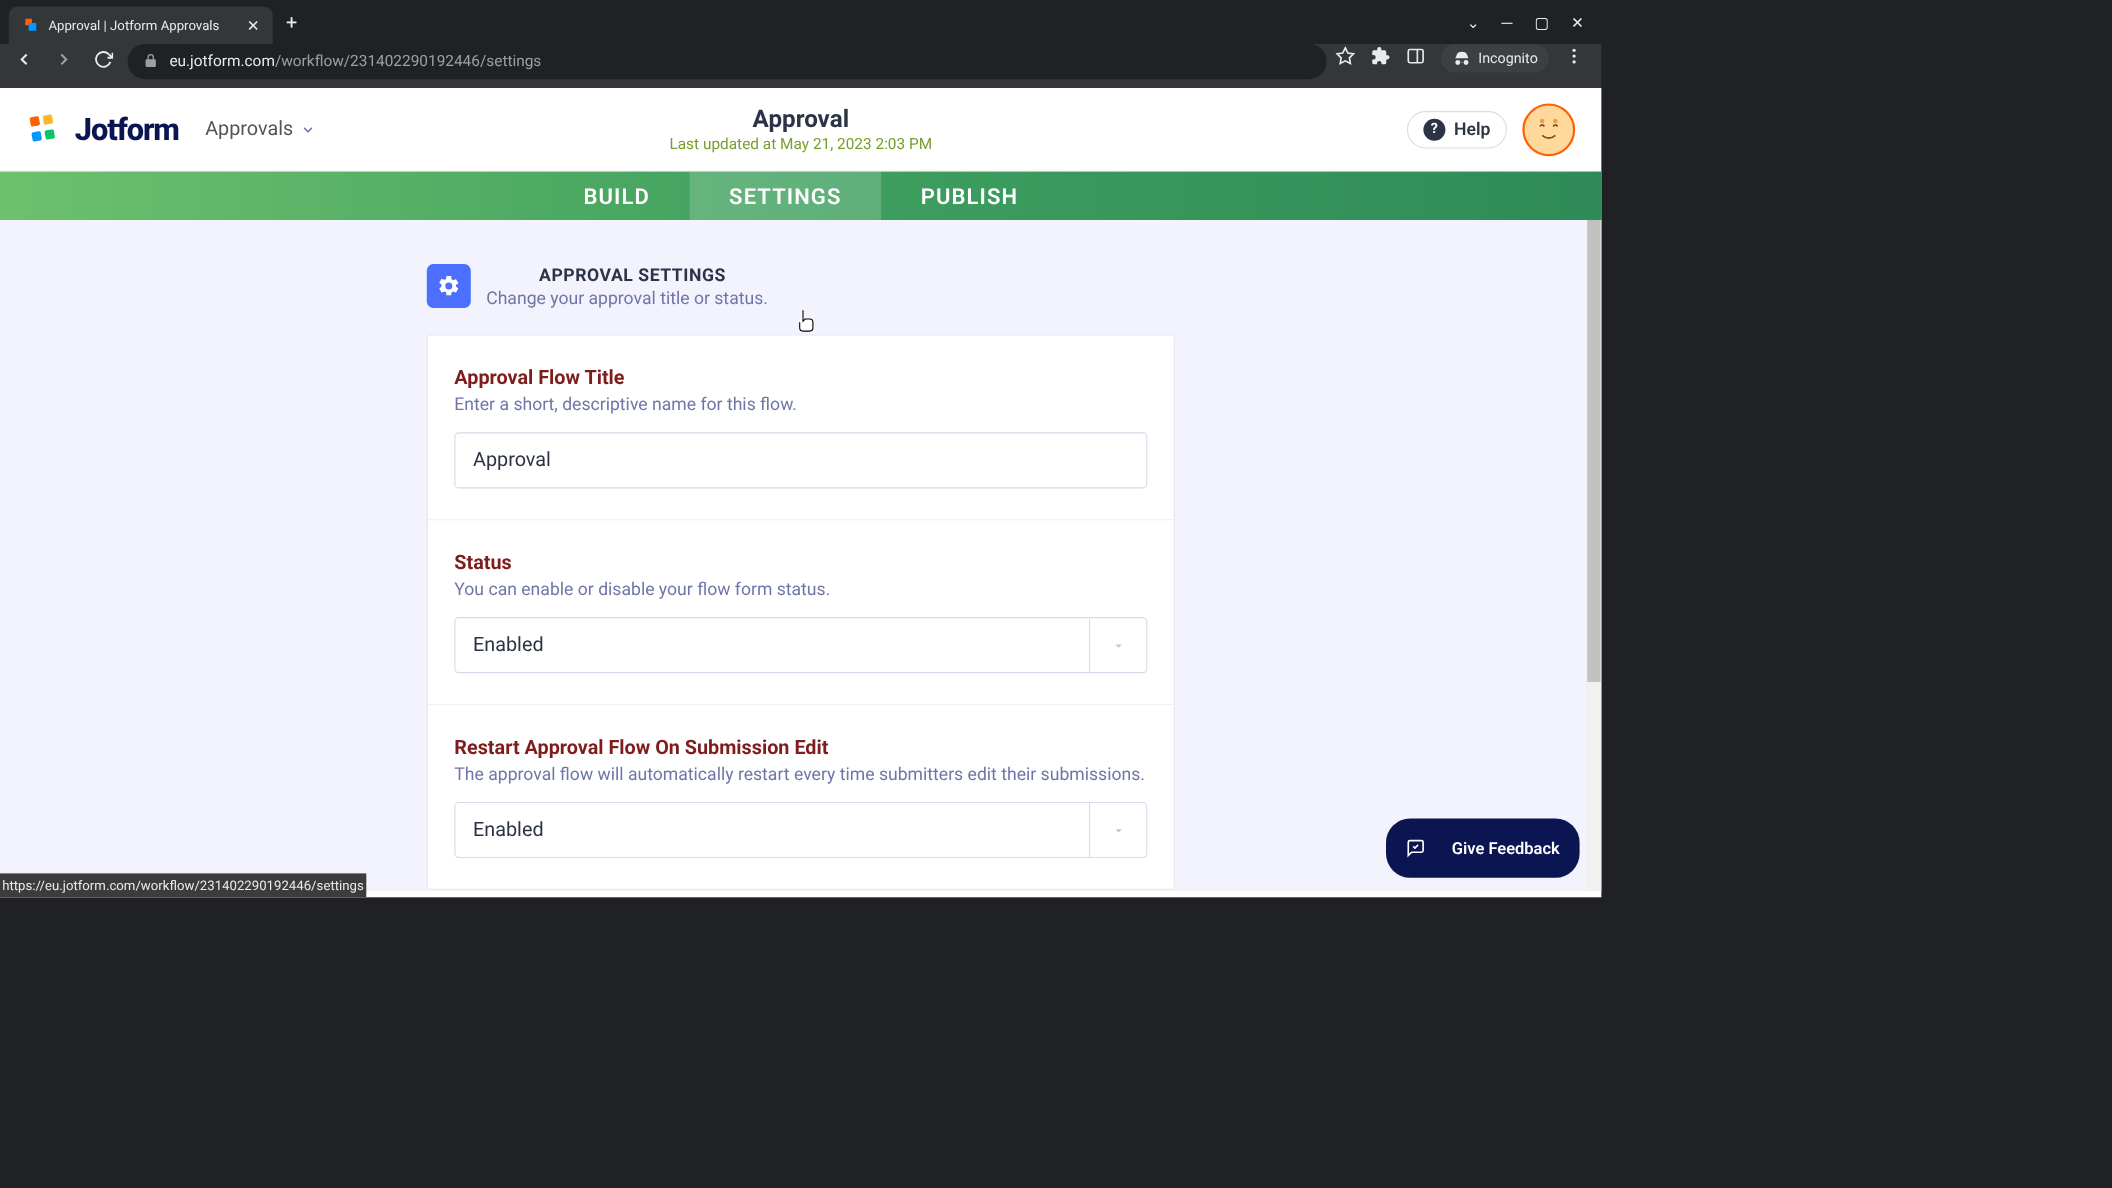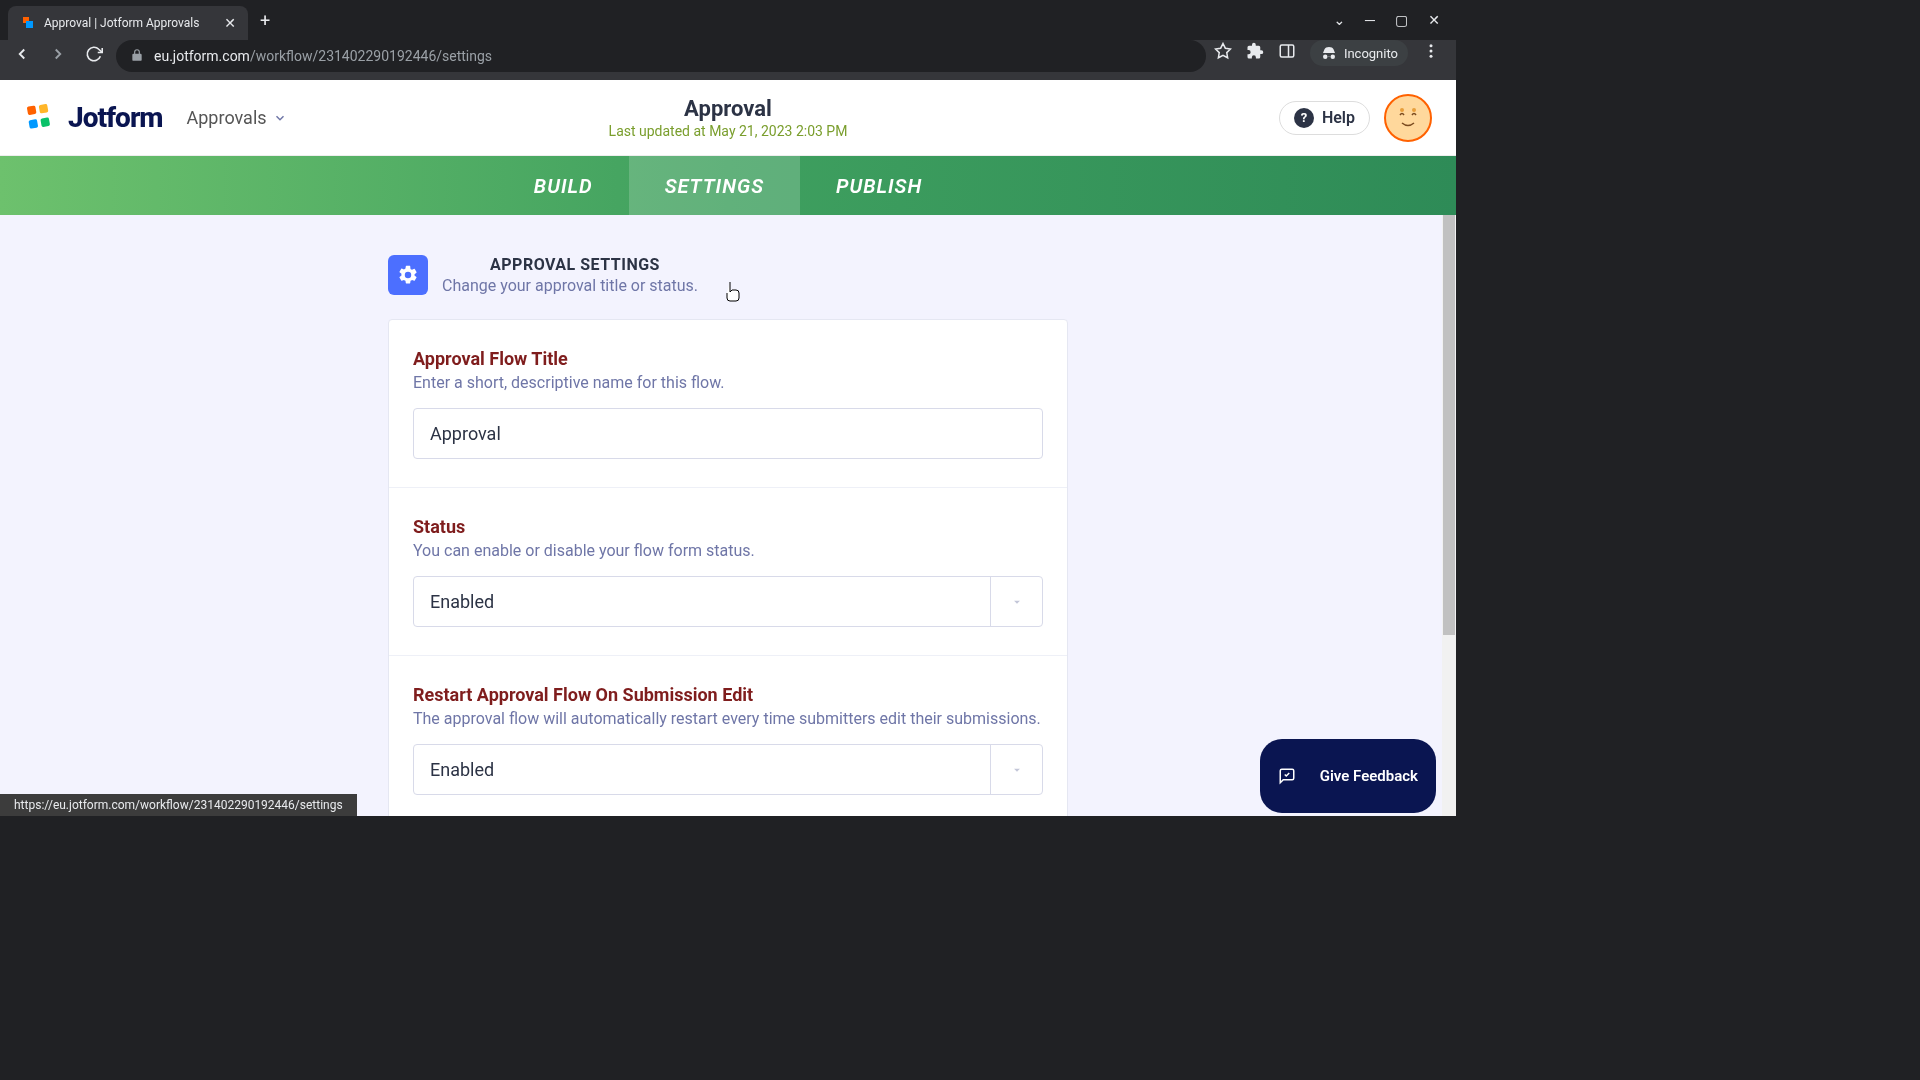--- a/index.html
+++ b/index.html
@@ -34,44 +34,44 @@
 .logo-text { font-size: 28px; font-weight: 800; color: #0a1551; letter-spacing: -1px; }
 .approvals-dd { margin-left: 24px; display: flex; align-items: center; gap: 6px; color: #555; font-size: 18px; cursor: pointer; }
 .header-center { position: absolute; left: 50%; transform: translateX(-50%); text-align: center; }
 .page-title { font-size: 22px; font-weight: 700; color: #2c3345; }
 .last-updated { font-size: 14px; color: #7a9e2d; margin-top: 2px; }
 .header-right { margin-left: auto; display: flex; align-items: center; gap: 14px; }
 .help-btn { display: flex; align-items: center; gap: 8px; background: #fff; border: 1px solid #ddd; border-radius: 20px; padding: 6px 14px; cursor: pointer; font-size: 16px; font-weight: 600; color: #2c3345; }
 .help-icon { width: 20px; height: 20px; background: #2c3345; border-radius: 50%; color: #fff; display: flex; align-items: center; justify-content: center; font-size: 13px; font-weight: 700; }
 .avatar { width: 48px; height: 48px; border-radius: 50%; border: 2px solid #ff6100; background: #ffd89c; display: flex; align-items: center; justify-content: center; font-size: 24px; cursor: pointer; }
 
-.main-tabs { height: 59px; background: linear-gradient(90deg, #6dc16d 0%, #3fa05f 50%, #2e8b57 100%); display: flex; justify-content: center; font-style: italic; }
+.main-tabs { height: 44px; background: linear-gradient(90deg, #6dc16d 0%, #3fa05f 50%, #2e8b57 100%); display: flex; justify-content: center; }
 .main-tab { padding: 0 36px; display: flex; align-items: center; color: #fff; font-size: 20px; font-weight: 600; letter-spacing: 1px; cursor: pointer; }
 .main-tab.active { background: rgba(255,255,255,0.18); }
 
 .content-area { background: #f3f3fe; height: 610px; overflow-y: auto; padding-top: 40px; position: relative; }
 .content-inner { width: 680px; margin: 0 auto; }
 
 .section-header { display: flex; gap: 14px; align-items: flex-start; margin-bottom: 24px; }
 .section-icon { width: 40px; height: 40px; background: #4c6fff; border-radius: 6px; display: flex; align-items: center; justify-content: center; }
 .section-title { font-size: 16px; font-weight: 700; color: #2c3345; letter-spacing: 0.5px; margin-left: 48px; }
 .section-sub { font-size: 16px; color: #6f76a7; margin-top: 2px; }
 
 .settings-card { background: #fff; border-radius: 4px; border: 1px solid #e5e7f2; }
 .setting-block { padding: 28px 24px; border-bottom: 1px solid #eef0f7; }
 .setting-label { font-size: 18px; font-weight: 700; color: #7f1d1d; }
 .setting-desc { font-size: 16px; color: #6f76a7; margin-top: 4px; margin-bottom: 16px; }
 .text-input { width: 100%; border: 1px solid #d8dae9; border-radius: 4px; padding: 14px 16px; font-size: 18px; color: #2c3345; }
 .select-wrap { display: flex; border: 1px solid #d8dae9; border-radius: 4px; overflow: hidden; }
 .select-value { flex: 1; padding: 14px 16px; font-size: 18px; color: #2c3345; }
 .select-arrow { width: 52px; border-left: 1px solid #d8dae9; display: flex; align-items: center; justify-content: center; color: #c3c6d8; }
 
-.feedback-btn { position: absolute; bottom: 12px; right: 20px; background: #0a1551; color: #fff; border-radius: 22px; padding: 28px 18px; display: flex; align-items: center; gap: 24px; font-size: 15px; font-weight: 600; cursor: pointer; }
-
-.status-bar { position: absolute; bottom: 0; left: 0; background: #3c3c3c; color: #e8eaed; font-size: 12px; padding: 4px 14px; }
+.feedback-btn { position: absolute; bottom: 12px; right: 20px; background: #0a1551; color: #fff; border-radius: 22px; padding: 18px 18px; display: flex; align-items: center; gap: 24px; font-size: 15px; font-weight: 600; cursor: pointer; }
+
+.status-bar { position: absolute; bottom: 0; left: 0; background: #3c3c3c; color: #e8eaed; font-size: 12px; padding: 4px 2px; }
 
 .scrollbar-track { position: absolute; right: 0; top: 0; width: 14px; height: 100%; background: #f1f1f1; }
 .scrollbar-thumb { position: absolute; right: 1px; top: 0; width: 12px; height: 420px; background: #c1c1c1; border-radius: 0; }
 
 .cursor { position: absolute; left: 724px; top: 200px; pointer-events: none; font-size: 16px; }
 </style>
 </head>
 <body>
 
 <div class="browser-top">

